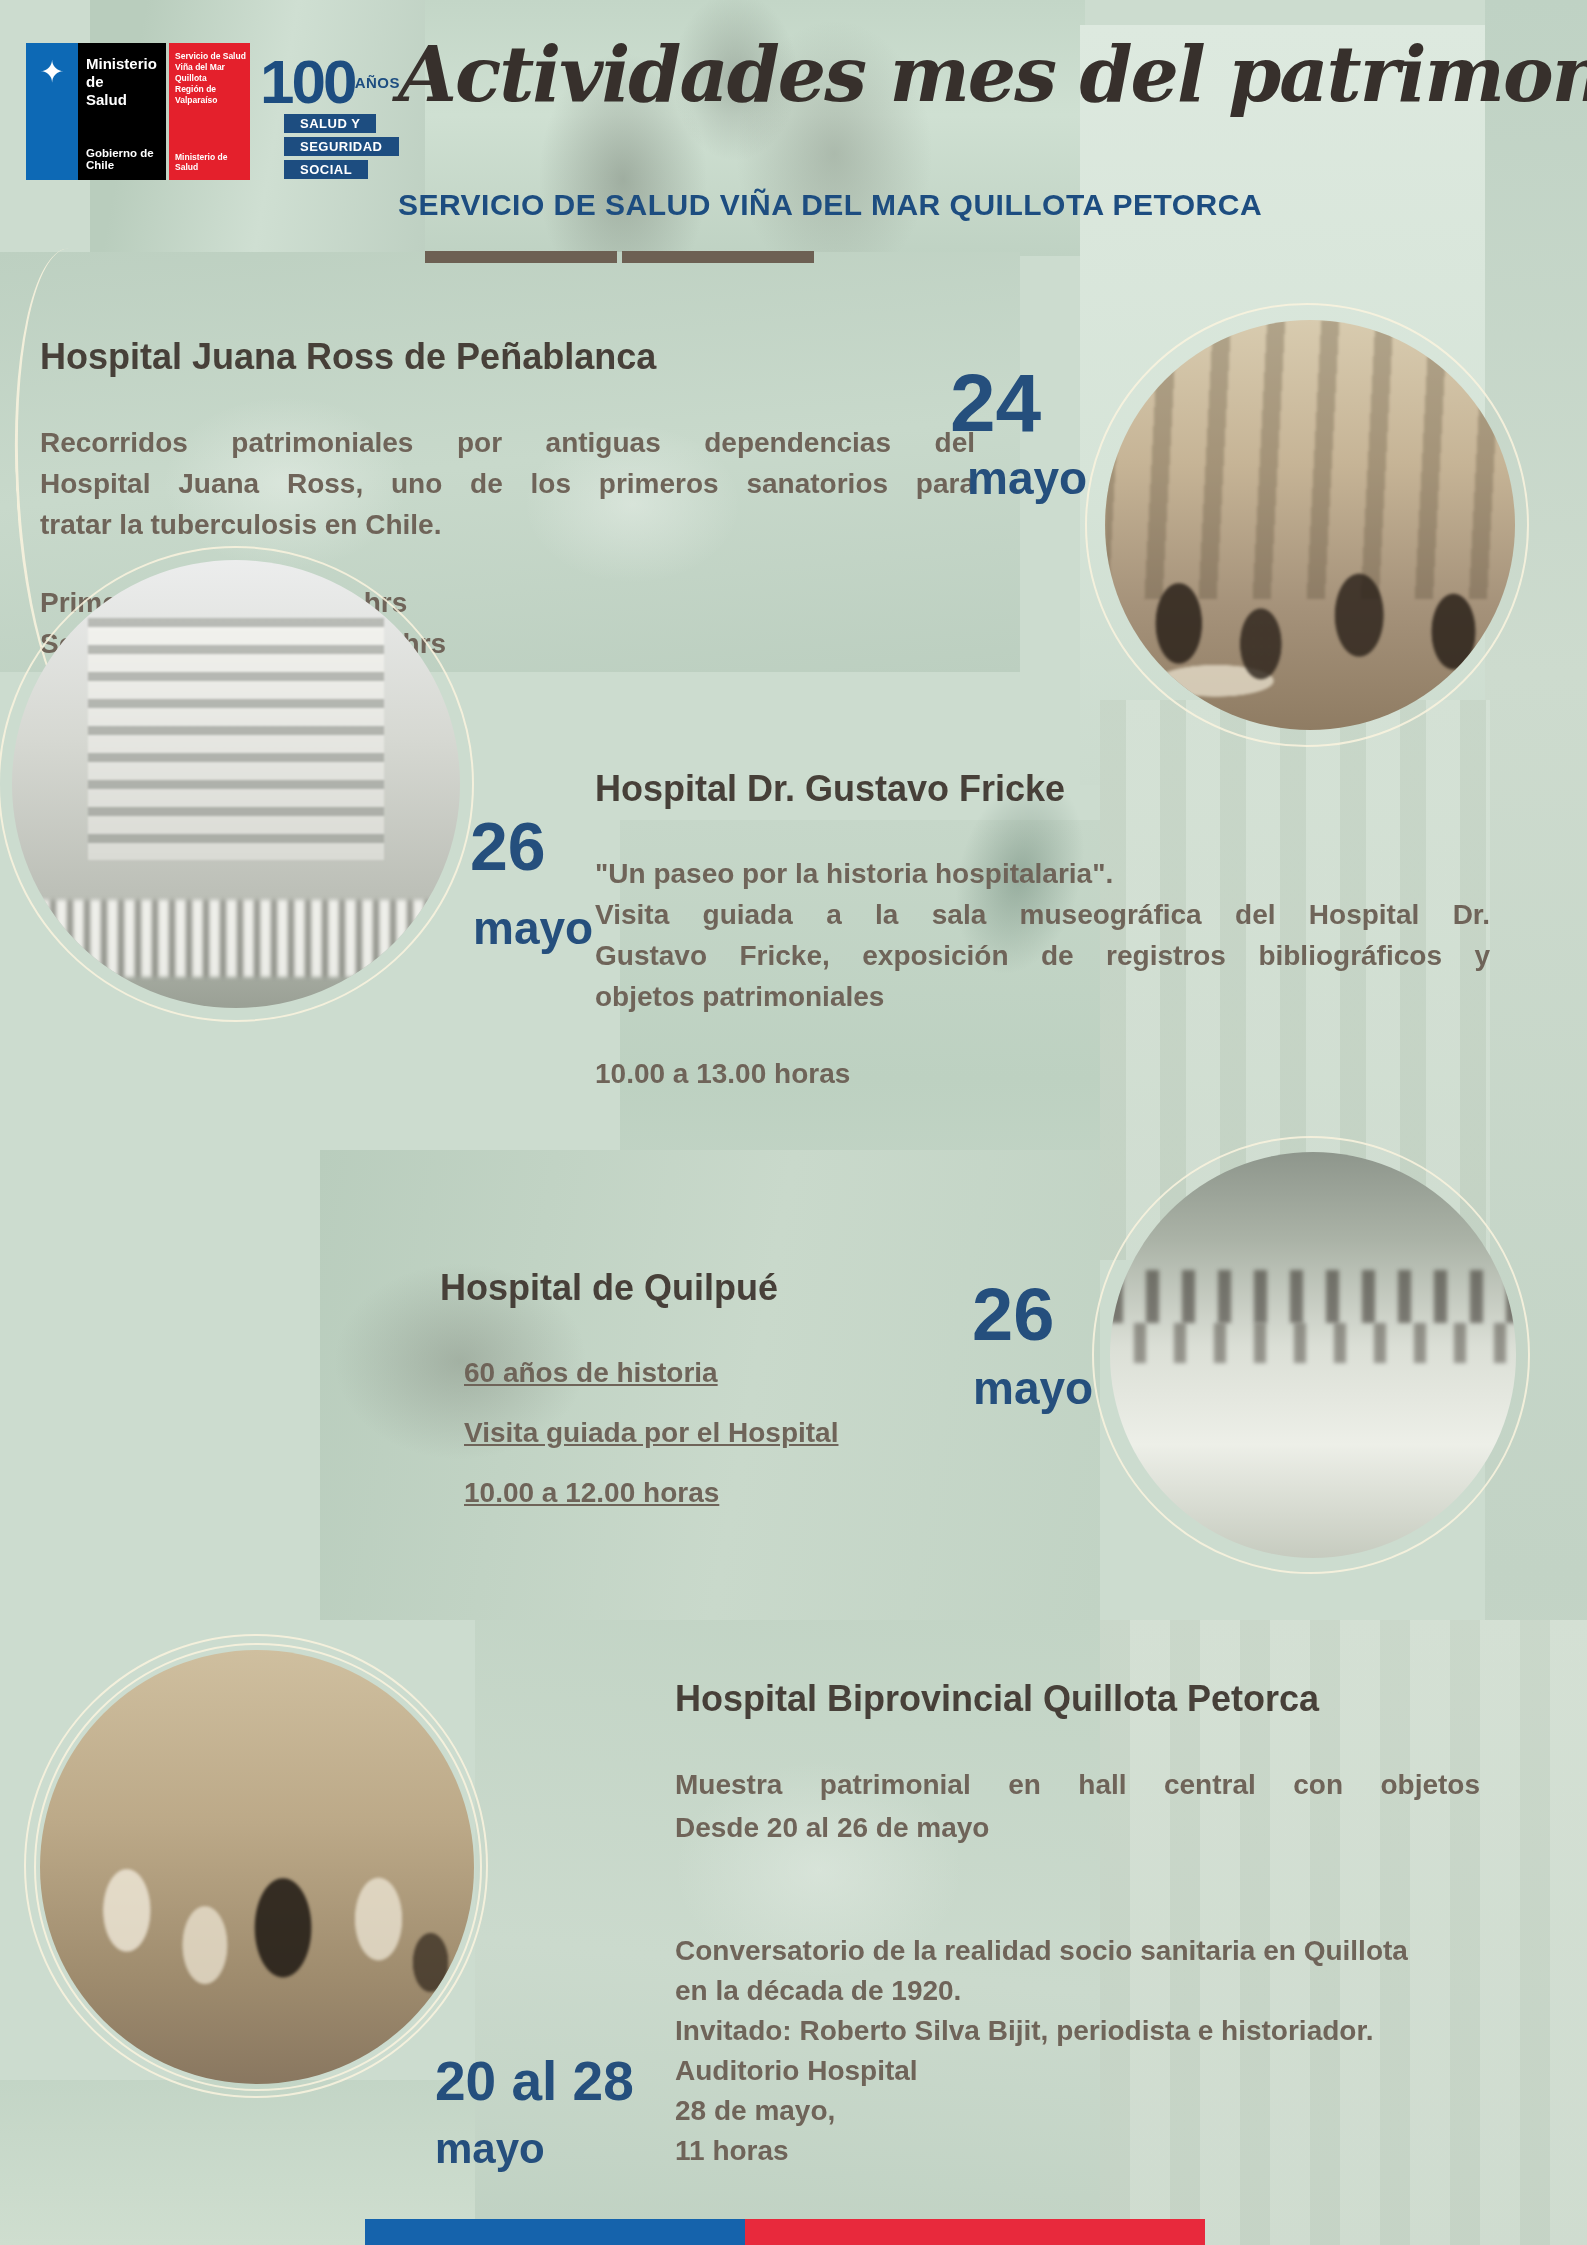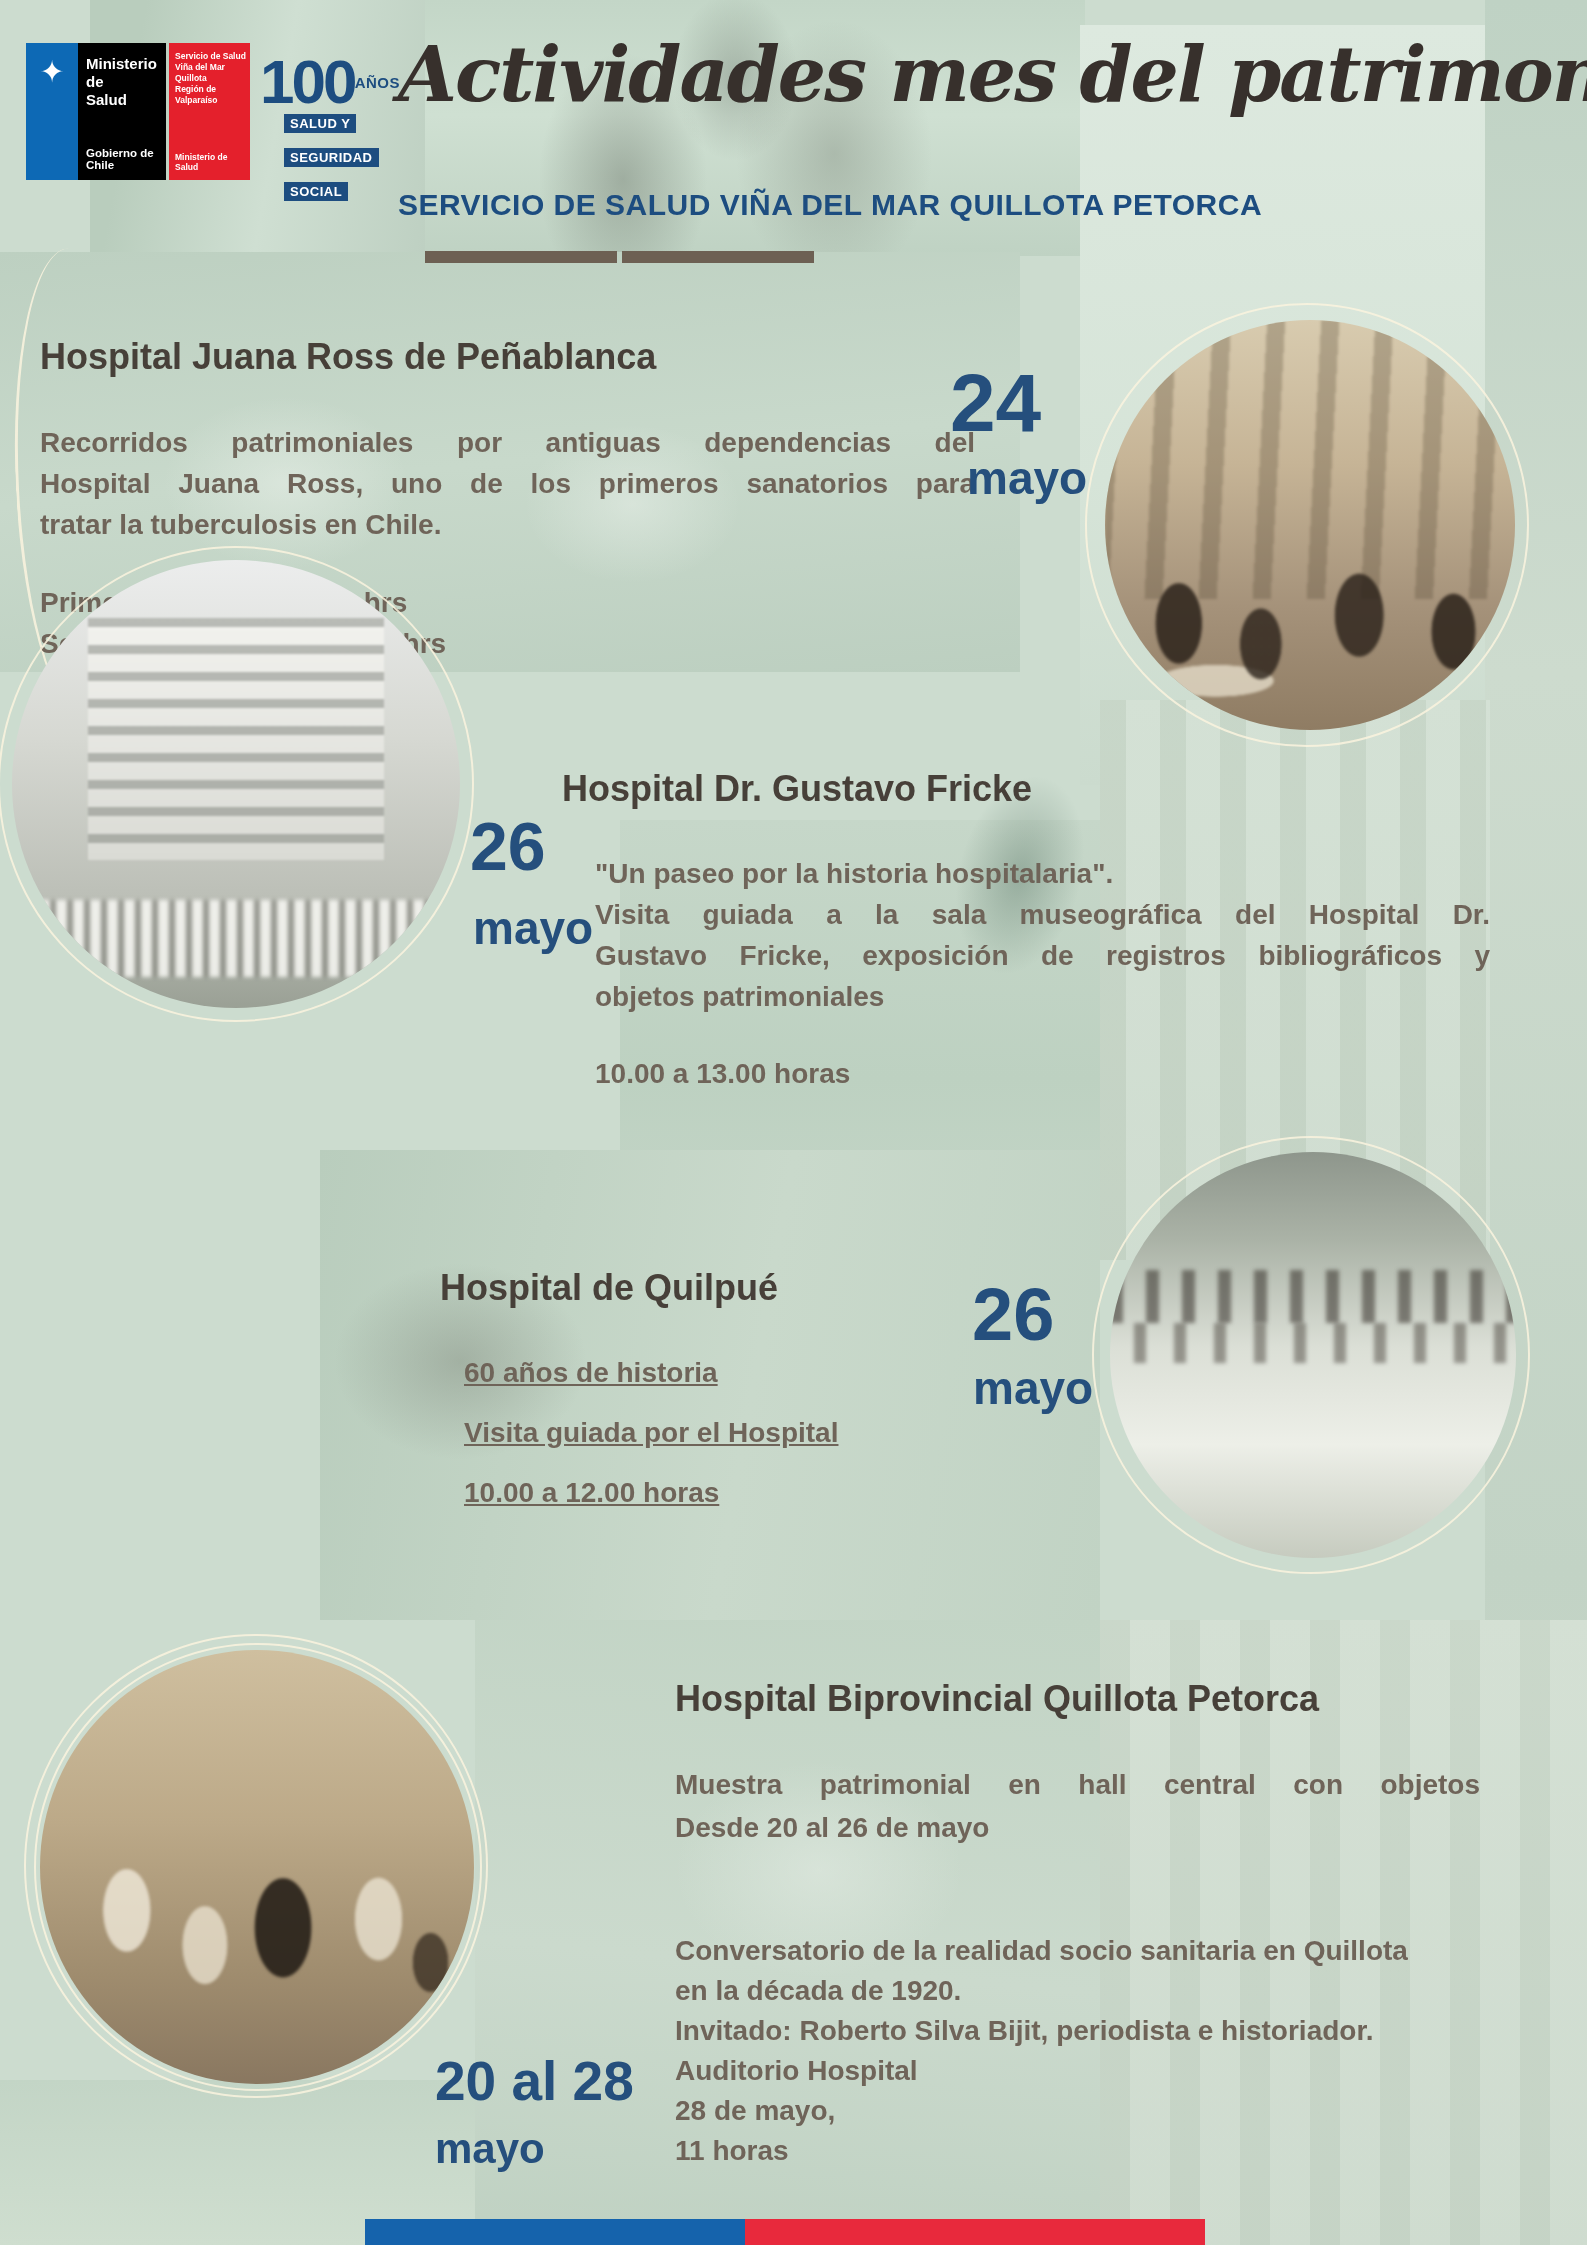--- a/index.html
+++ b/index.html
@@ -61,21 +61,21 @@
   .gov-red .foot{ position:absolute; left:8px; bottom:9px; font-weight:bold; font-size:11.5px;}
   .svc-logo{ position:absolute; left:169px; top:43px; width:81px; height:137px;
              background:#e4202c; color:#fff; }
   .svc-logo .lines{ position:absolute; left:6px; top:8px; font-weight:bold; font-size:8.5px; line-height:11px;}
   .svc-logo .foot { position:absolute; left:6px; bottom:8px; font-weight:bold; font-size:8.5px;}
   .cent-logo{ position:absolute; left:260px; top:52px; width:140px; height:128px; color:#1d4d80;}
   .cent-100{ font-weight:bold; font-size:62px; line-height:60px; letter-spacing:-3px; }
   .cent-anos{ position:absolute; right:0px; top:22px; font-weight:bold; font-size:15px; letter-spacing:.5px;}
   .cent-badges{ margin-left:24px; margin-top:2px; }
   .cent-badge{ display:block; width:fit-content; background:#1d4d80; color:#fff;
-               font-weight:bold; font-size:13px; padding:2px 6px; margin-bottom:15px; letter-spacing:.5px;}
+               font-weight:bold; font-size:13px; padding:2px 16px; margin-bottom:4px; letter-spacing:.5px;}
 
   
   .script-title{ position:absolute; left:398px; top:30px; width:1160px;
                  font-family:"DejaVu Serif", serif; font-style:italic; font-weight:bold;
                  font-size:76px; letter-spacing:-2px; color:#37302c; white-space:nowrap; }
   .subtitle{ position:absolute; left:330px; top:188px; width:1000px; text-align:center;
              font-weight:bold; font-size:30px; letter-spacing:.5px; color:#1d4d80; }
   .divider{ position:absolute; top:251px; height:12px; background:#6d6053; }
   #divider-left { left:425px; width:192px; }
   #divider-right{ left:622px; width:192px; }
@@ -214,21 +214,21 @@
 
   <div class="photo" id="photo-building">
     <div class="edifice"></div>
     <div class="crowd"></div>
   </div>
   <div class="ring" style="left:-2px; top:546px; width:476px; height:476px;"></div>
 
   <div class="date-day" style="left:470px; top:812px; font-size:68px; line-height:68px;">26</div>
   <div class="date-month" style="left:473px; top:905px;">mayo</div>
 
-  <div class="h-section" style="left:562px; top:770px;">Hospital Dr. Gustavo Fricke</div>
+  <div class="h-section" style="left:595px; top:770px;">Hospital Dr. Gustavo Fricke</div>
 
   <div class="bodyblock" style="left:595px; top:853px; width:895px;">
     <div class="left">"Un paseo por la historia hospitalaria".</div>
     <div class="just">Visita guiada a la sala museográfica del Hospital Dr.</div>
     <div class="just">Gustavo Fricke, exposición de registros bibliográficos y</div>
     <div class="left">objetos patrimoniales</div>
   </div>
 
   <div class="bodyblock" style="left:595px; top:1053px;">
     <div class="left">10.00 a 13.00 horas</div>

